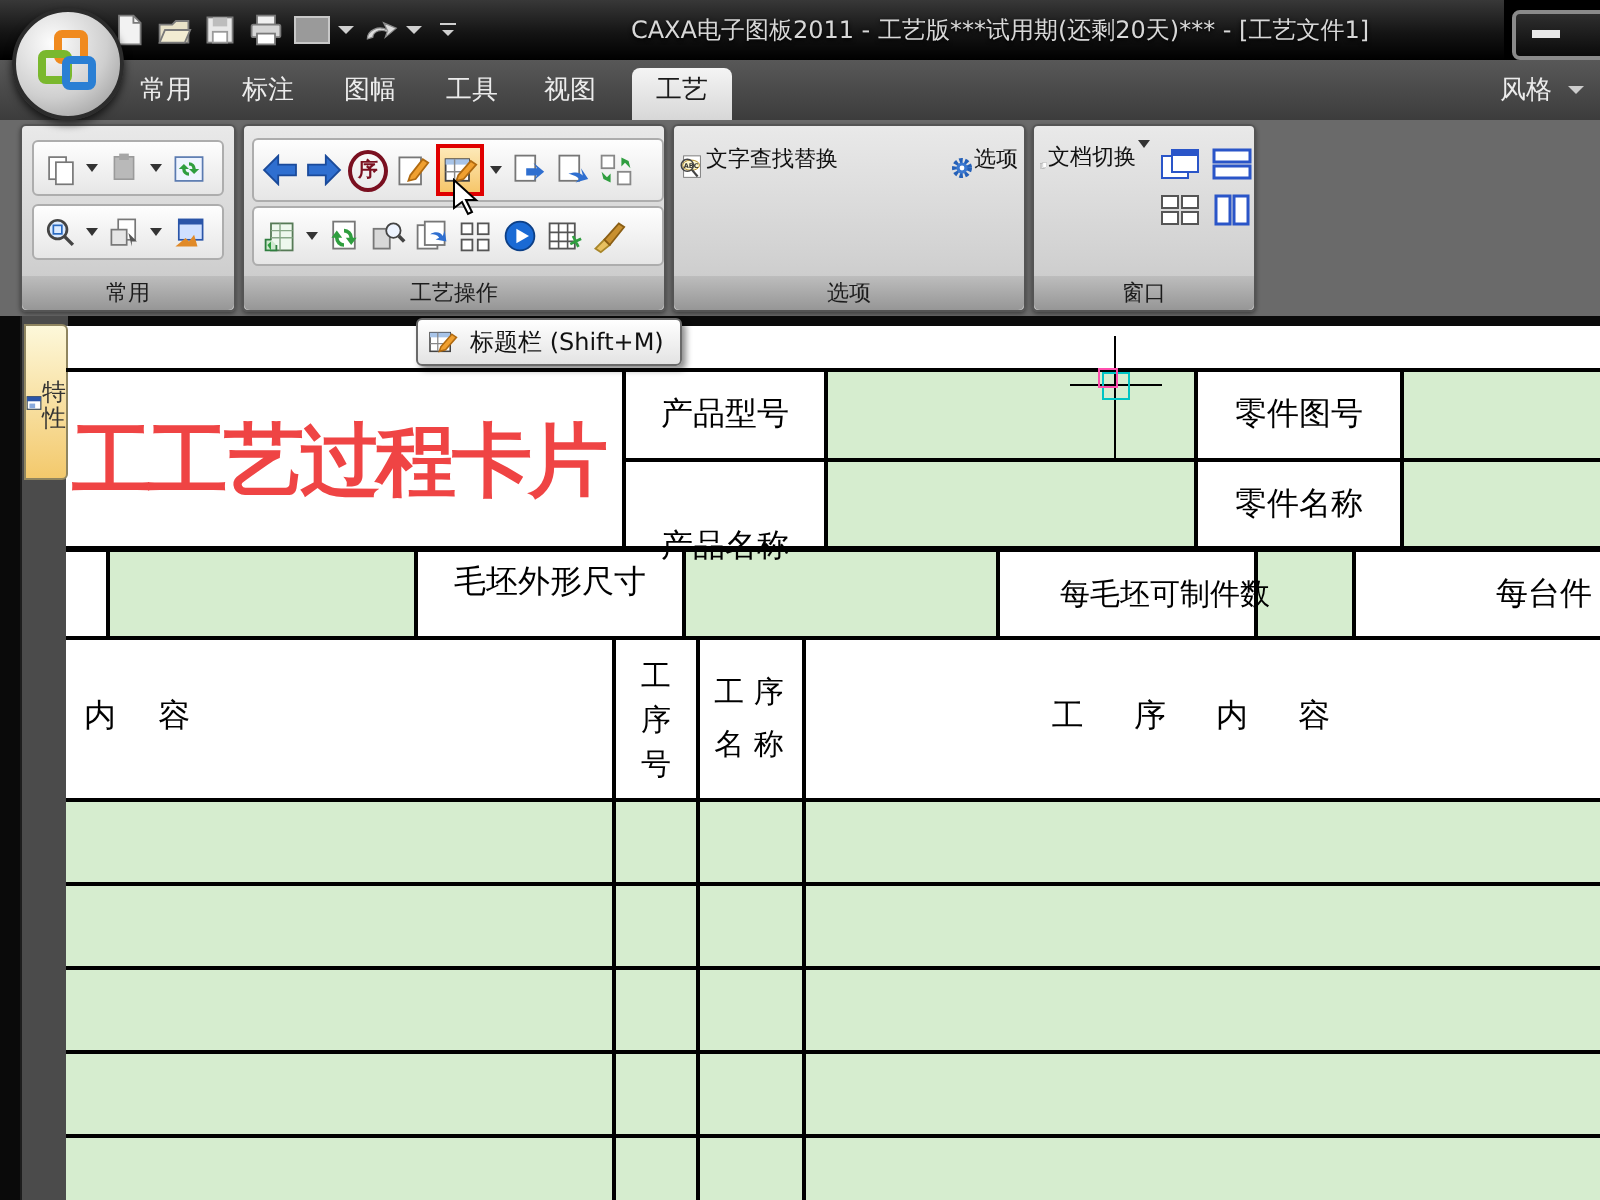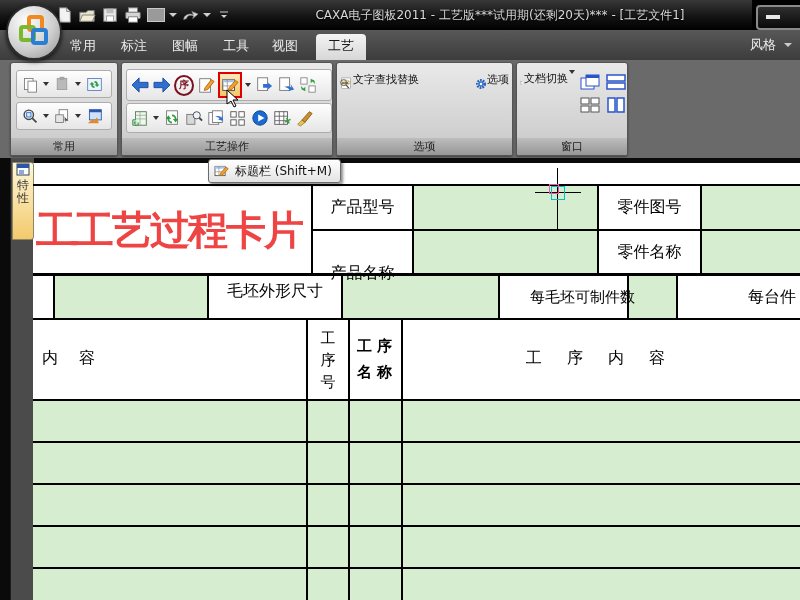--- a/index.html
+++ b/index.html
@@ -72,21 +72,21 @@
     padding:0 8px 0 5px;border:1px solid #6a6a6a;border-radius:3px;
     background:linear-gradient(#ffffff,#e3e3e3);box-shadow:2px 2px 3px rgba(0,0,0,.45);
     font-size:12px;color:#111;white-space:nowrap;}
 
   
   #draw-bg{left:0;top:158px;width:800px;height:442px;background:#0a0a0a;}
   #dock-strip{left:10px;top:158px;width:23px;height:442px;background:#4b4b4b;
      border-left:1px solid #1d1d1d;}
   #prop-tab{left:12px;top:162px;width:20px;height:76px;
      background:linear-gradient(#fdf8da,#f3c96c);border:1px solid #8f8560;
-     border-radius:0 3px 3px 0;display:flex;flex-direction:column;align-items:center;z-index:5;}
+     border-radius:0 3px 3px 0;display:flex;flex-direction:row;align-items:center;z-index:5;}
   #prop-tab .vlabel{margin-top:3px;width:14px;font-size:12px;line-height:13px;color:#333;
      word-break:break-all;text-align:center;}
 
   #canvas{left:33px;top:163px;width:767px;height:437px;background:#ffffff;}
 
   .hline{background:#000;height:2px;z-index:10;}
   .vline{background:#000;width:2px;z-index:10;}
   .gcell{background:#d6edcf;z-index:2;}
   .ctext{z-index:20;color:#000;display:flex;align-items:center;justify-content:center;
      white-space:pre;}
@@ -94,21 +94,21 @@
   #card-title{left:36px;top:190px;width:272px;height:80px;font-size:40px;font-weight:bold;
      letter-spacing:-2px;z-index:20;color:#ef4444;display:flex;align-items:center;}
 
   .hdr16{font-size:16px;}
   .hdr15{font-size:15px;padding-left:19px;}
 
   #step-no-col{left:306px;top:327px;width:44px;z-index:20;color:#000;font-size:15px;
      line-height:22px;text-align:center;}
   #step-no-col span{display:inline-block;width:16px;word-break:break-all;}
   #step-name-col{left:348px;top:333px;width:53px;z-index:20;color:#000;font-size:15px;
-     line-height:26px;text-align:center;white-space:pre;font-weight:bold;}
+     line-height:26px;text-align:center;white-space:pre;}
 
   
   .xh{z-index:30;}
   #xh-h{left:535px;top:192px;width:46px;height:1px;background:#000;}
   #xh-v{left:557px;top:168px;width:1px;height:62px;background:#000;}
   #xh-cyan{left:551px;top:186px;width:12px;height:12px;border:1px solid #00c4c4;}
   #xh-mag{left:549px;top:184px;width:8px;height:8px;border:1px solid #ff4fae;}
 </style>
 </head>
 <body>

